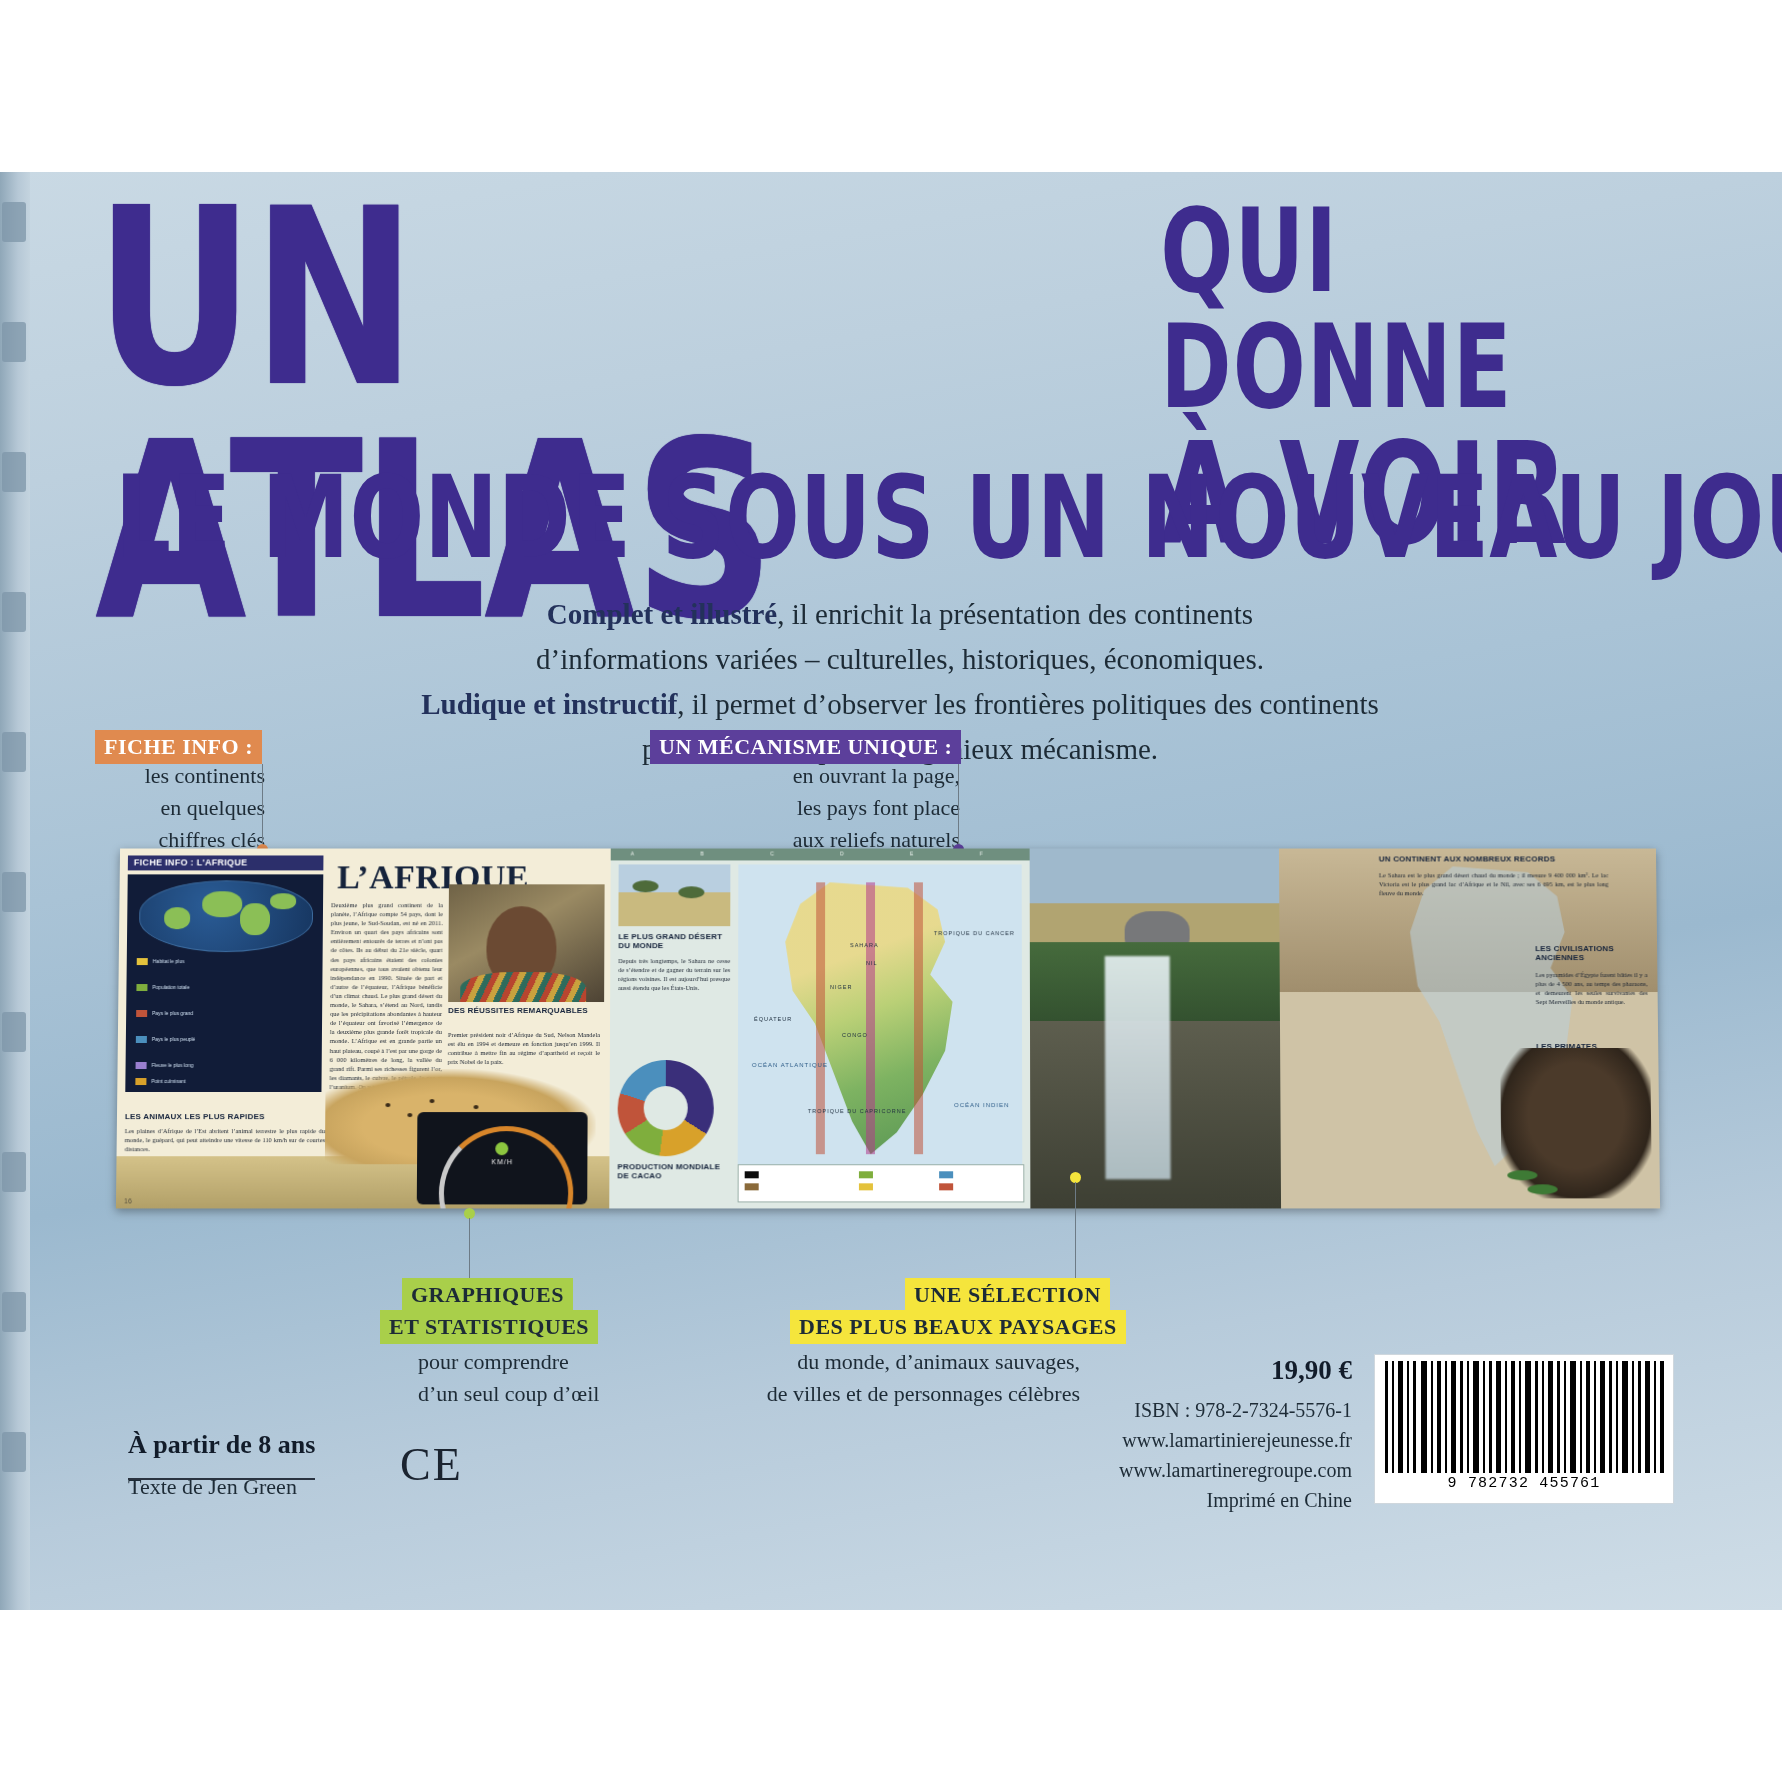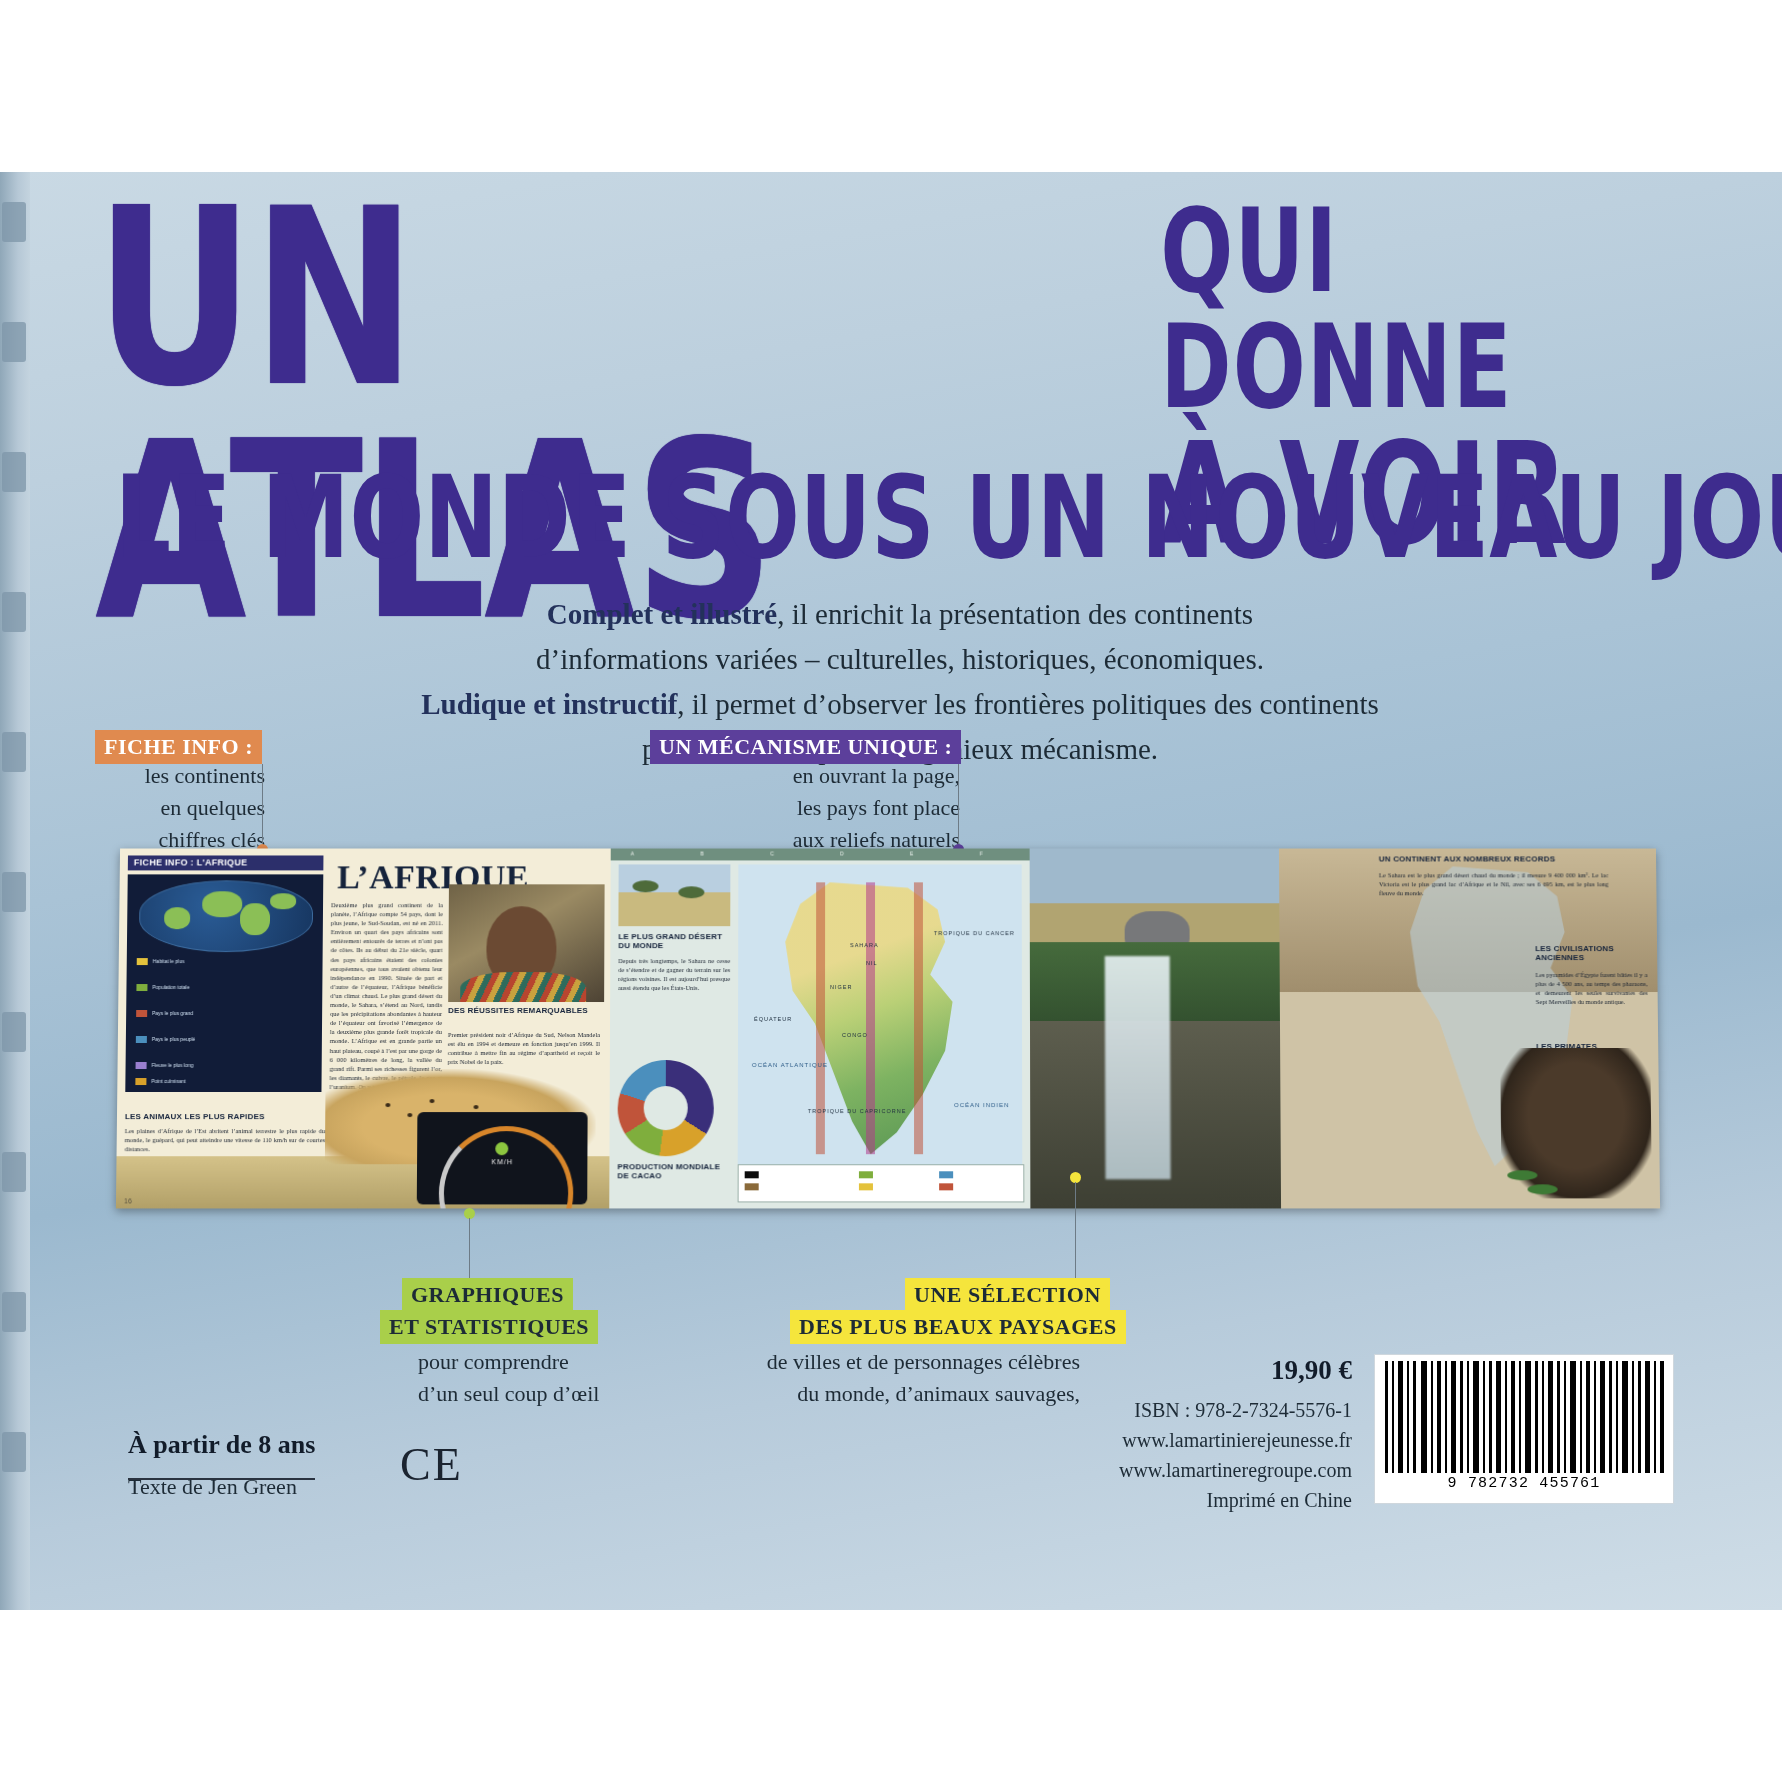--- a/index.html
+++ b/index.html
@@ -404,22 +404,22 @@
     <div class="callout-sub" style="left:418px;top:1174px;width:230px;">
       <div>pour comprendre</div>
       <div>d’un seul coup d’œil</div>
     </div>
 
     <div class="dot" style="left:1070px;top:1000px;background:#f5e53c;"></div>
     <div class="leader" style="left:1075px;top:1010px;height:96px;"></div>
     <div class="callout-label c-yellow" style="left:905px;top:1106px;">UNE SÉLECTION</div>
     <div class="callout-label c-yellow" style="left:790px;top:1138px;">DES PLUS BEAUX PAYSAGES</div>
     <div class="callout-sub" style="left:660px;top:1174px;width:420px;text-align:right;">
+      <div>du monde, d’animaux sauvages,</div>
       <div>de villes et de personnages célèbres</div>
-      <div>du monde, d’animaux sauvages,</div>
     </div>
 
     <div class="age-box">À partir de 8 ans</div>
     <div class="author">Texte de Jen Green</div>
     <div class="ce">CE</div>
 
     <div class="pubinfo">
       <span class="price">19,90 €</span>
       <div>ISBN : 978-2-7324-5576-1</div>
       <div>www.lamartinierejeunesse.fr</div>

